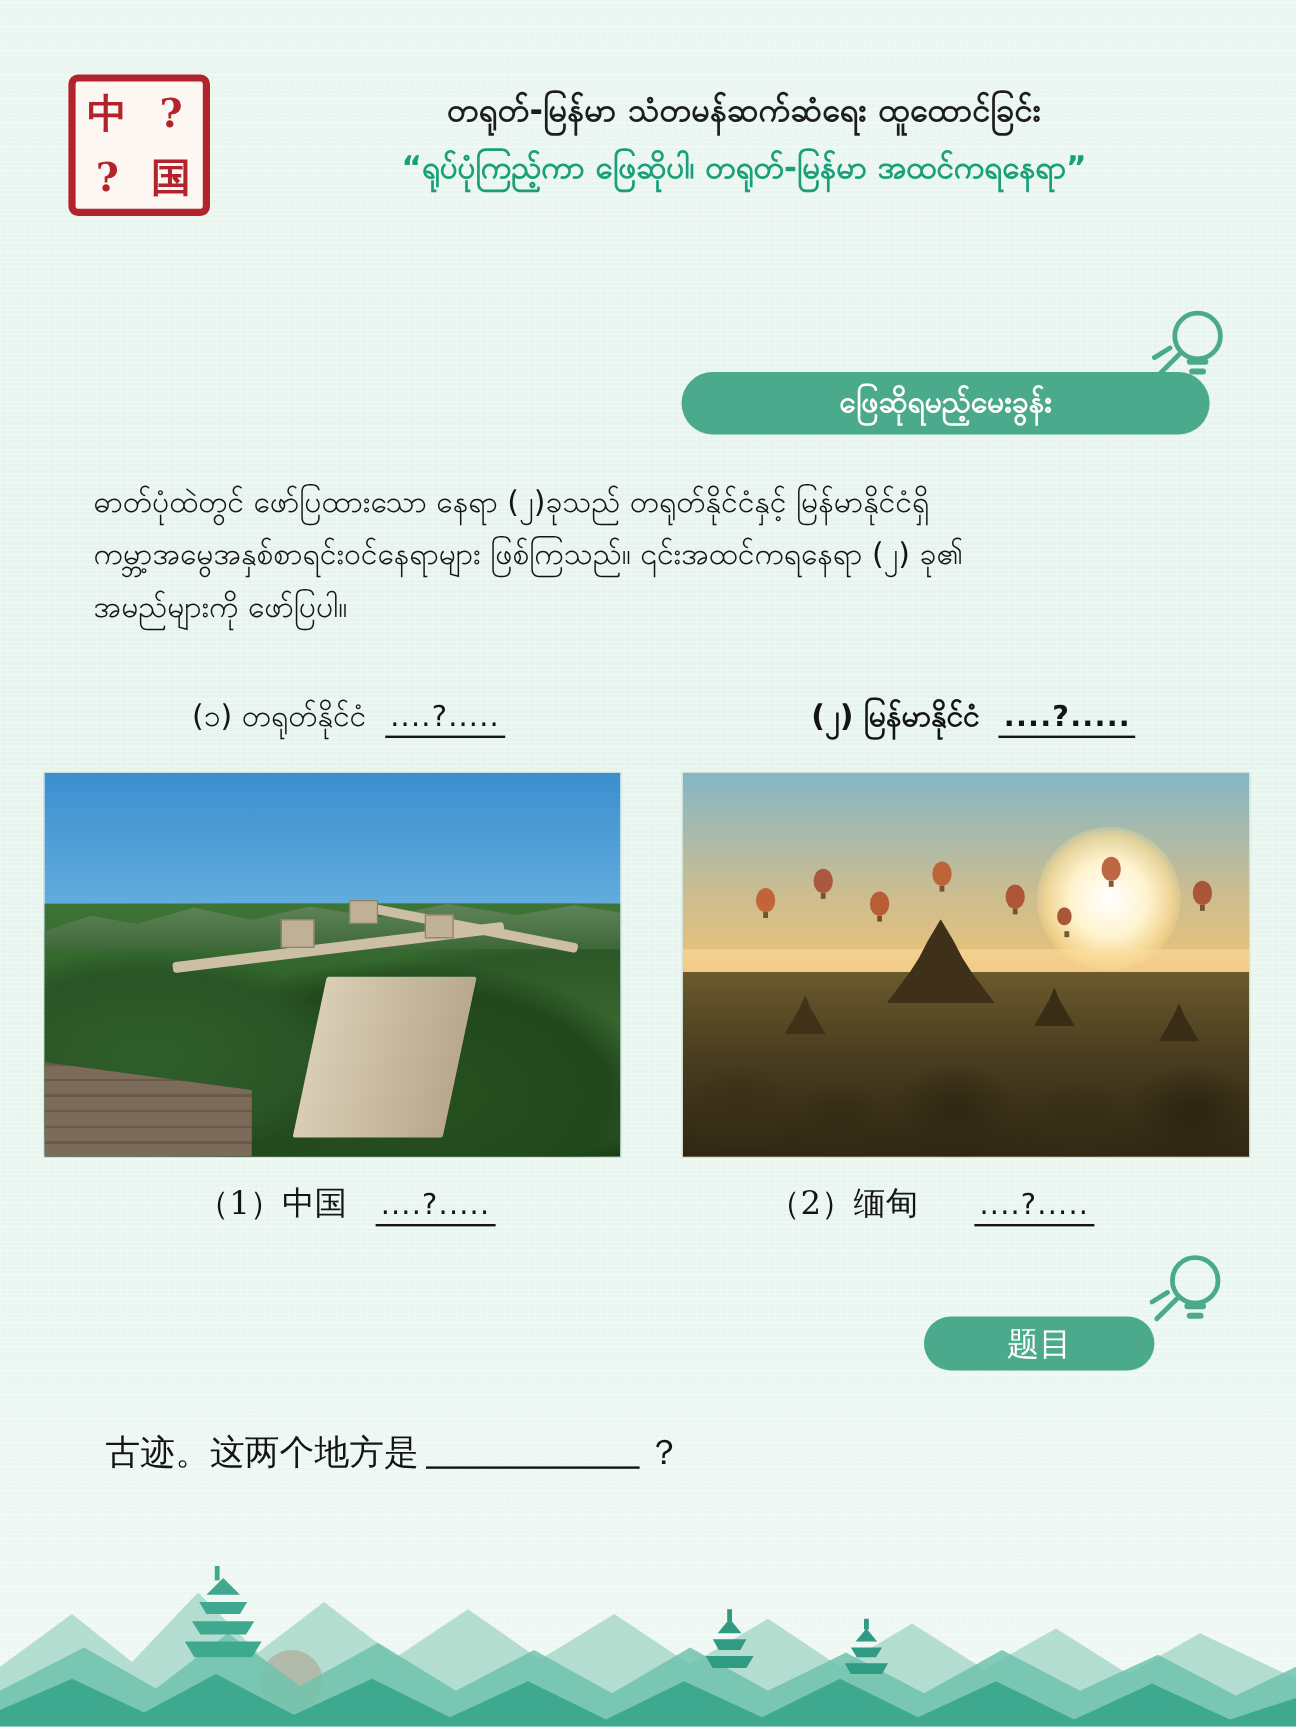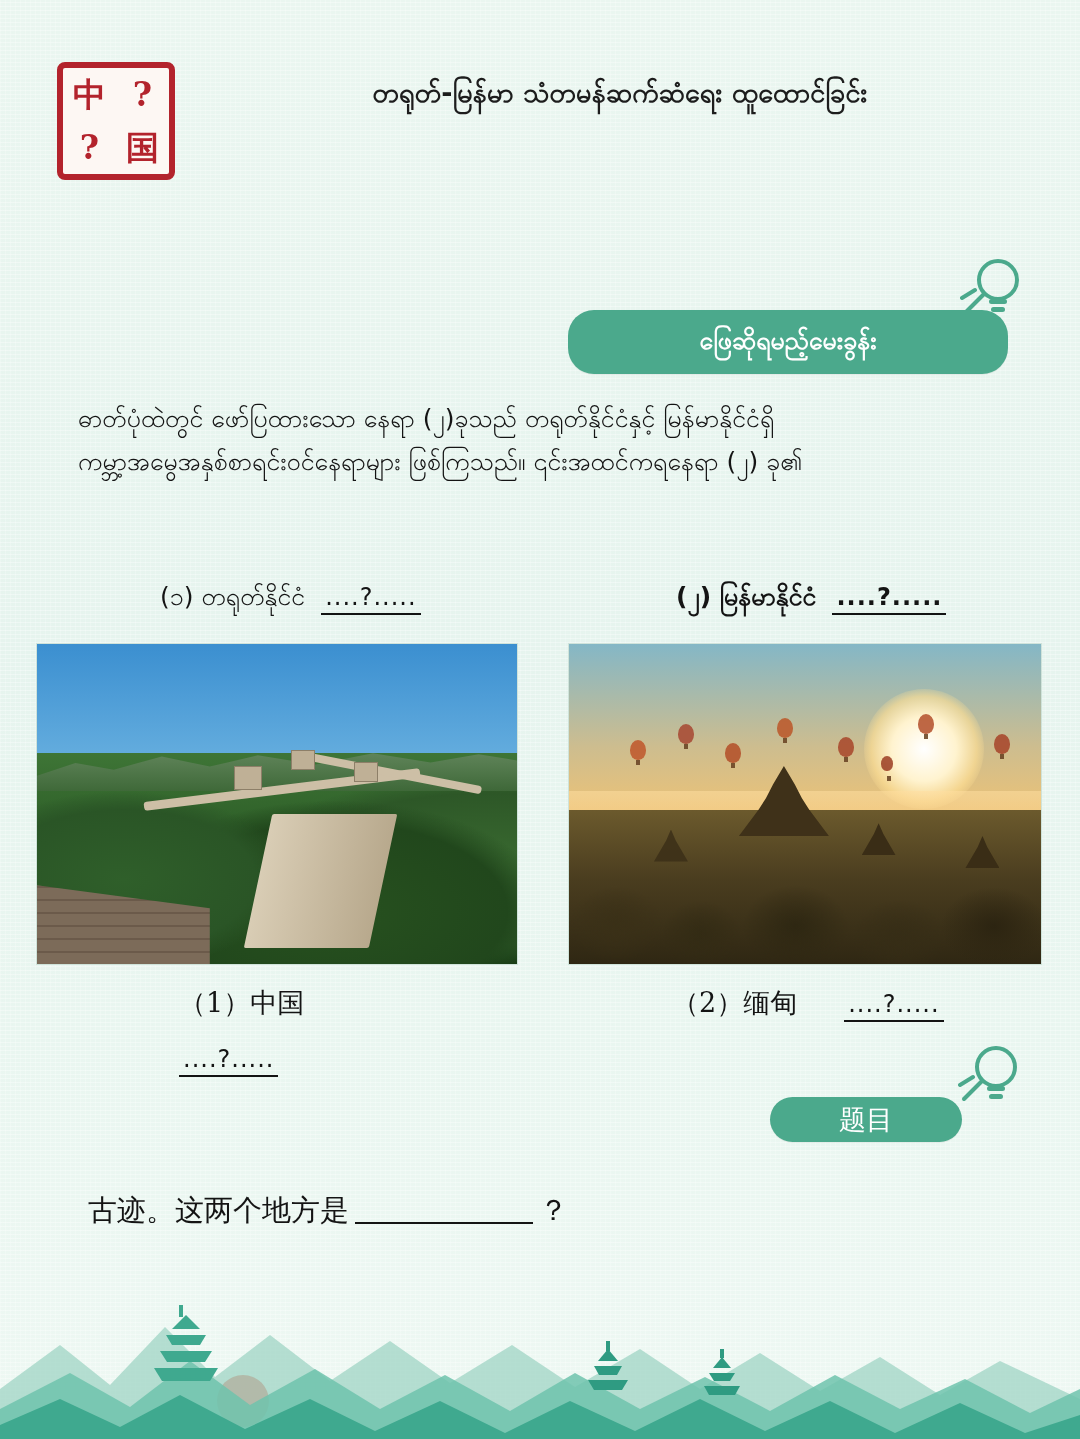--- a/index.html
+++ b/index.html
@@ -55,21 +55,21 @@
   
   .lamp{position:absolute;width:64px;height:70px;}
   .lamp svg{width:64px;height:70px;display:block;}
 
   .pill{
     position:absolute;background:#4ba98c;border-radius:26px;
     display:flex;align-items:center;justify-content:center;
     color:#ffffff;font-size:25px;font-weight:bold;
     box-shadow:0 1px 0 rgba(0,0,0,.05);
   }
-  .pill.pill1{left:568px;top:310px;width:440px;height:64px;}
+  .pill.pill1{left:568px;top:310px;width:440px;height:52px;}
   .pill.pill2{left:770px;top:1097px;width:192px;height:45px;font-size:27px;
     font-family:"DejaVu Serif","Liberation Serif",serif;font-weight:normal;}
 
   
   .para-my{
     position:absolute;left:78px;top:398px;width:930px;
     font-size:25px;line-height:1.65;color:#141414;text-align:justify;
   }
   .para-my div{margin-bottom:2px;}
 
@@ -158,22 +158,22 @@
   
   .cap{
     position:absolute;font-size:27px;color:#141414;
     font-family:"DejaVu Serif","Liberation Serif",serif;
     display:flex;align-items:baseline;gap:24px;
   }
   .cap .blank{
     border-bottom:2px solid #141414;padding:0 4px 2px 4px;
     letter-spacing:1px;font-size:24px;font-family:"DejaVu Sans",sans-serif;
   }
-  .cap1{left:179px;top:985px;flex-direction:column;}
-  .cap2{left:672px;top:985px;gap:47px;}
+  .cap1{left:164px;top:985px;}
+  .cap2{left:640px;top:985px;gap:47px;}
 
   
   .para-zh{
     position:absolute;left:88px;top:1185px;width:910px;
     font-size:29px;line-height:1.75;color:#141414;
     font-family:"DejaVu Serif","Liberation Serif",serif;
     text-align:justify;
   }
   .para-zh .fillblank{
     display:inline-block;width:178px;border-bottom:2px solid #141414;
@@ -193,37 +193,39 @@
 
     <div class="seal">
       <span>中</span>
       <span>?</span>
       <span>?</span>
       <span>国</span>
     </div>
 
     <div class="title-block">
       <div class="title-line">တရုတ်-မြန်မာ သံတမန်ဆက်ဆံရေး ထူထောင်ခြင်း</div>
+      <div class="subtitle">“ရုပ်ပုံကြည့်ကာ ဖြေဆိုပါ၊ တရုတ်-မြန်မာ အထင်ကရနေရာ”</div>
     </div>
 
     <div class="lamp" style="left:960px;top:256px;">
       <svg viewBox="0 0 64 70" xmlns="http://www.w3.org/2000/svg">
         <circle cx="38" cy="24" r="19" fill="none" stroke="#4ba98c" stroke-width="4"></circle>
         <rect x="29" y="43" width="18" height="5" rx="2.5" fill="#4ba98c"></rect>
         <rect x="31" y="51" width="14" height="5" rx="2.5" fill="#4ba98c"></rect>
         <line x1="24" y1="38" x2="6" y2="56" stroke="#4ba98c" stroke-width="4" stroke-linecap="round"></line>
         <line x1="15" y1="34" x2="2" y2="42" stroke="#4ba98c" stroke-width="4" stroke-linecap="round"></line>
       </svg>
     </div>
 
     <div class="pill pill1">ဖြေဆိုရမည့်မေးခွန်း</div>
 
     <div class="para-my">
       <div>ဓာတ်ပုံထဲတွင်  ဖော်ပြထားသော  နေရာ  (၂)ခုသည်  တရုတ်နိုင်ငံနှင့်  မြန်မာနိုင်ငံရှိ</div>
       <div>ကမ္ဘာ့အမွေအနှစ်စာရင်းဝင်နေရာများ  ဖြစ်ကြသည်။   ၎င်းအထင်ကရနေရာ  (၂)  ခု၏</div>
+      <div>အမည်များကို  ဖော်ပြပါ။</div>
     </div>
 
     <div class="lbl lbl1">
       <span>(၁) တရုတ်နိုင်ငံ</span>
       <span class="blank">....?.....</span>
     </div>
     <div class="lbl lbl2">
       <span>(၂) မြန်မာနိုင်ငံ</span>
       <span class="blank">....?.....</span>
     </div>

